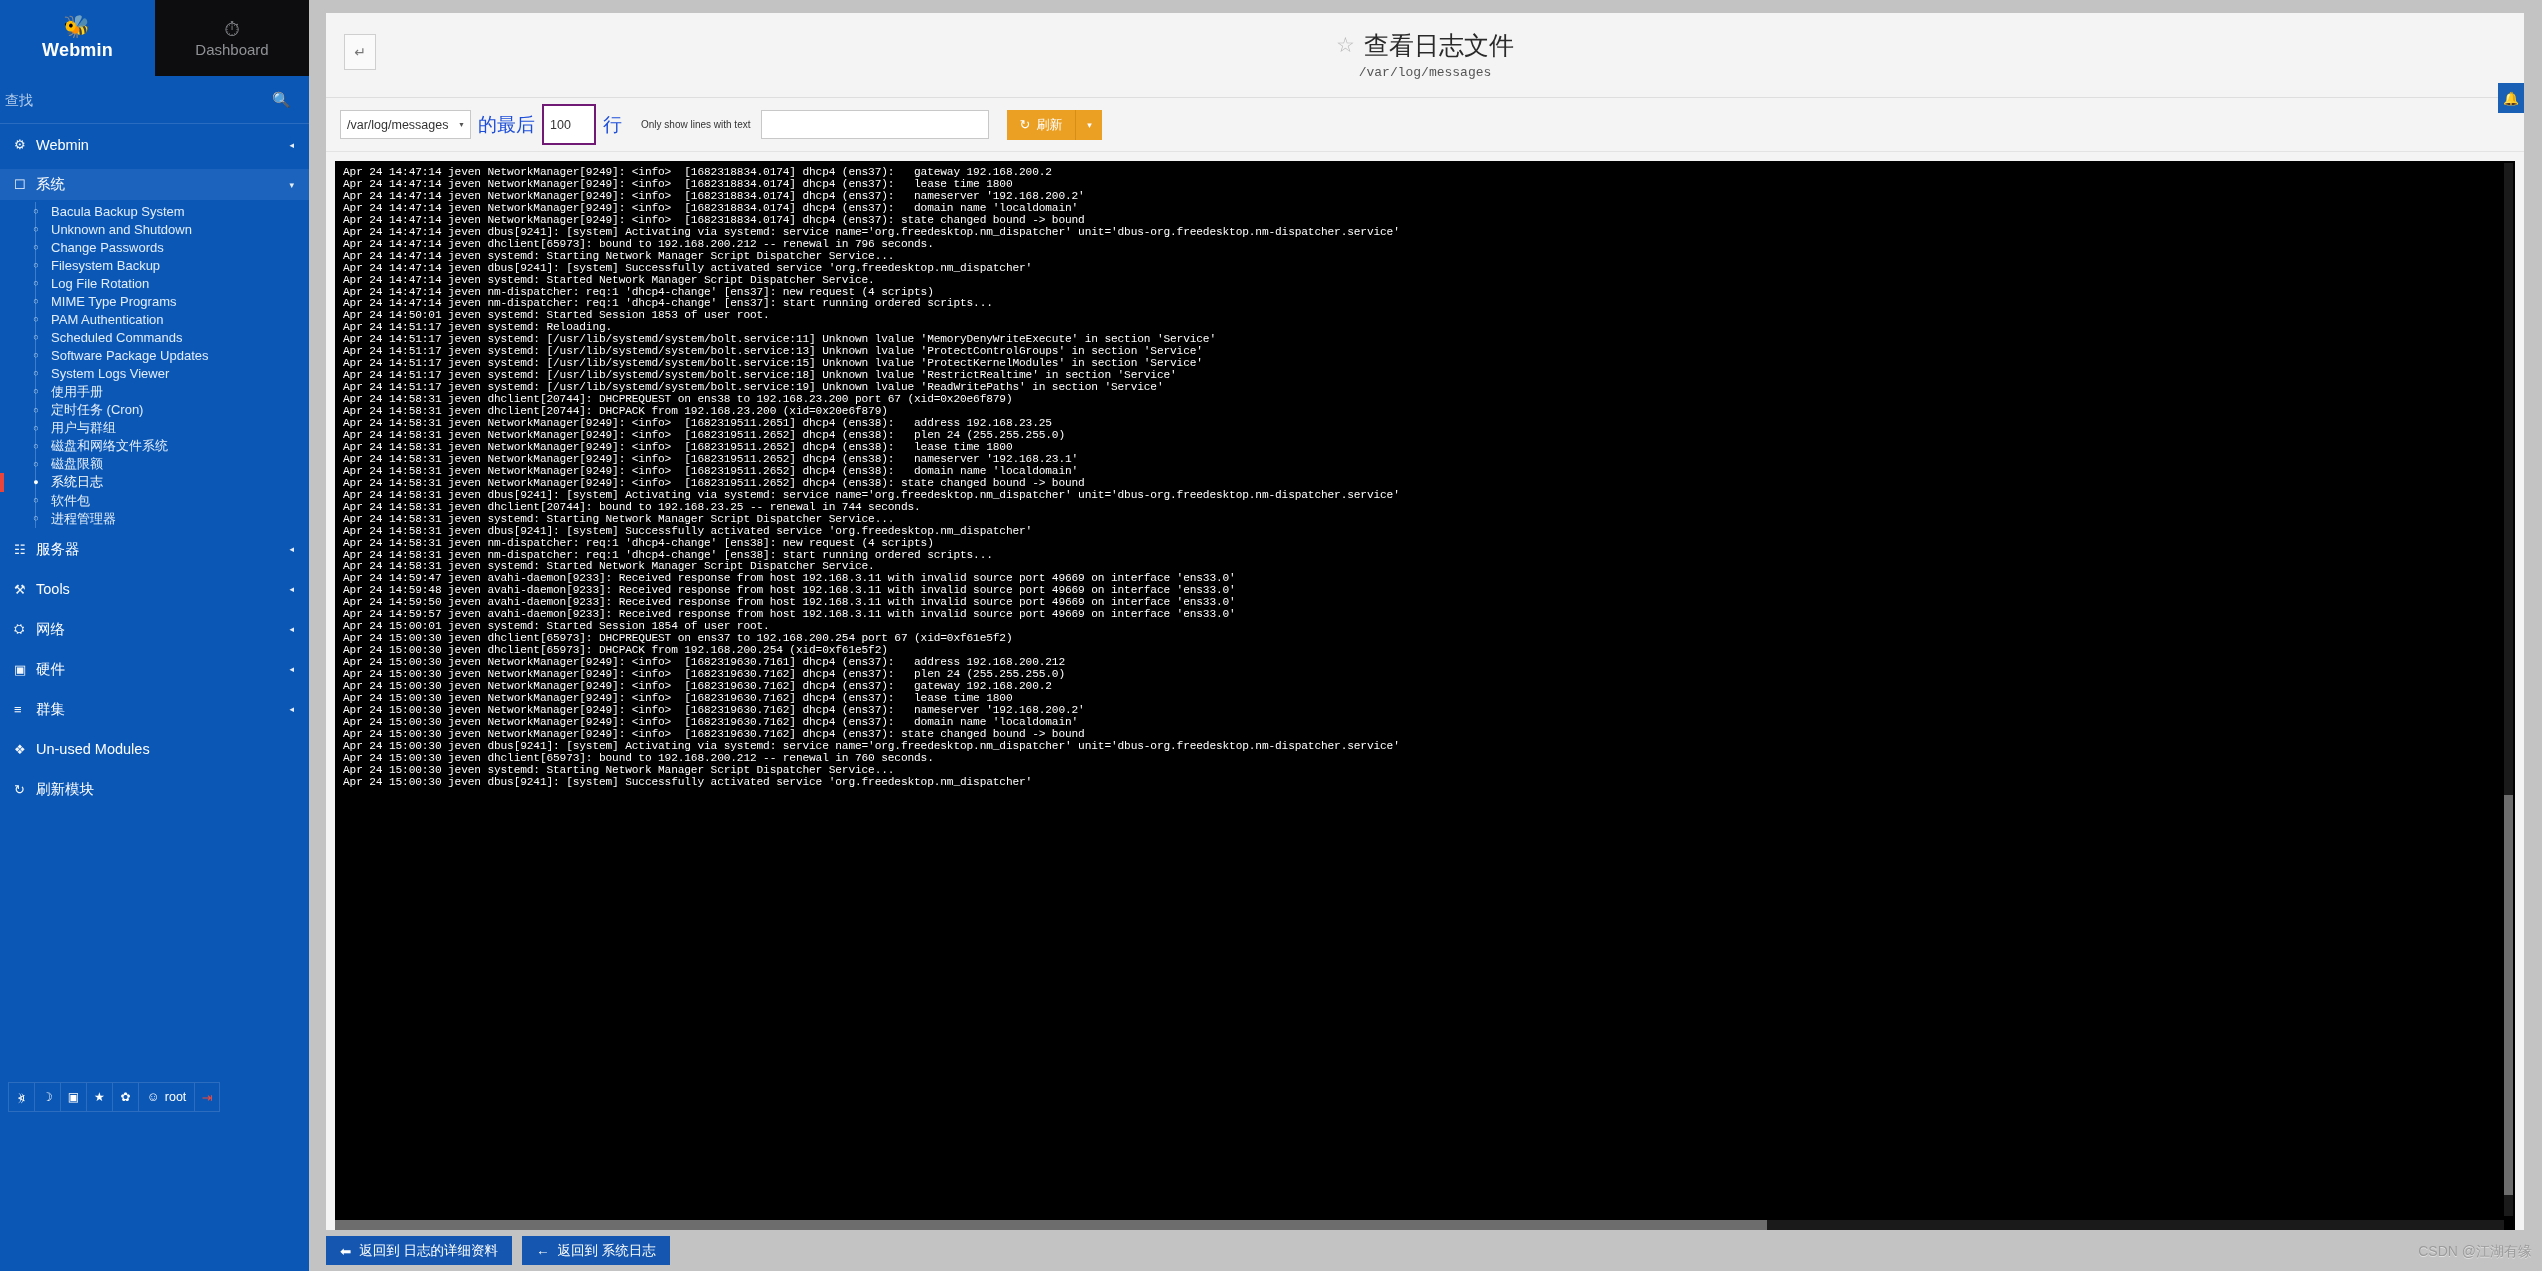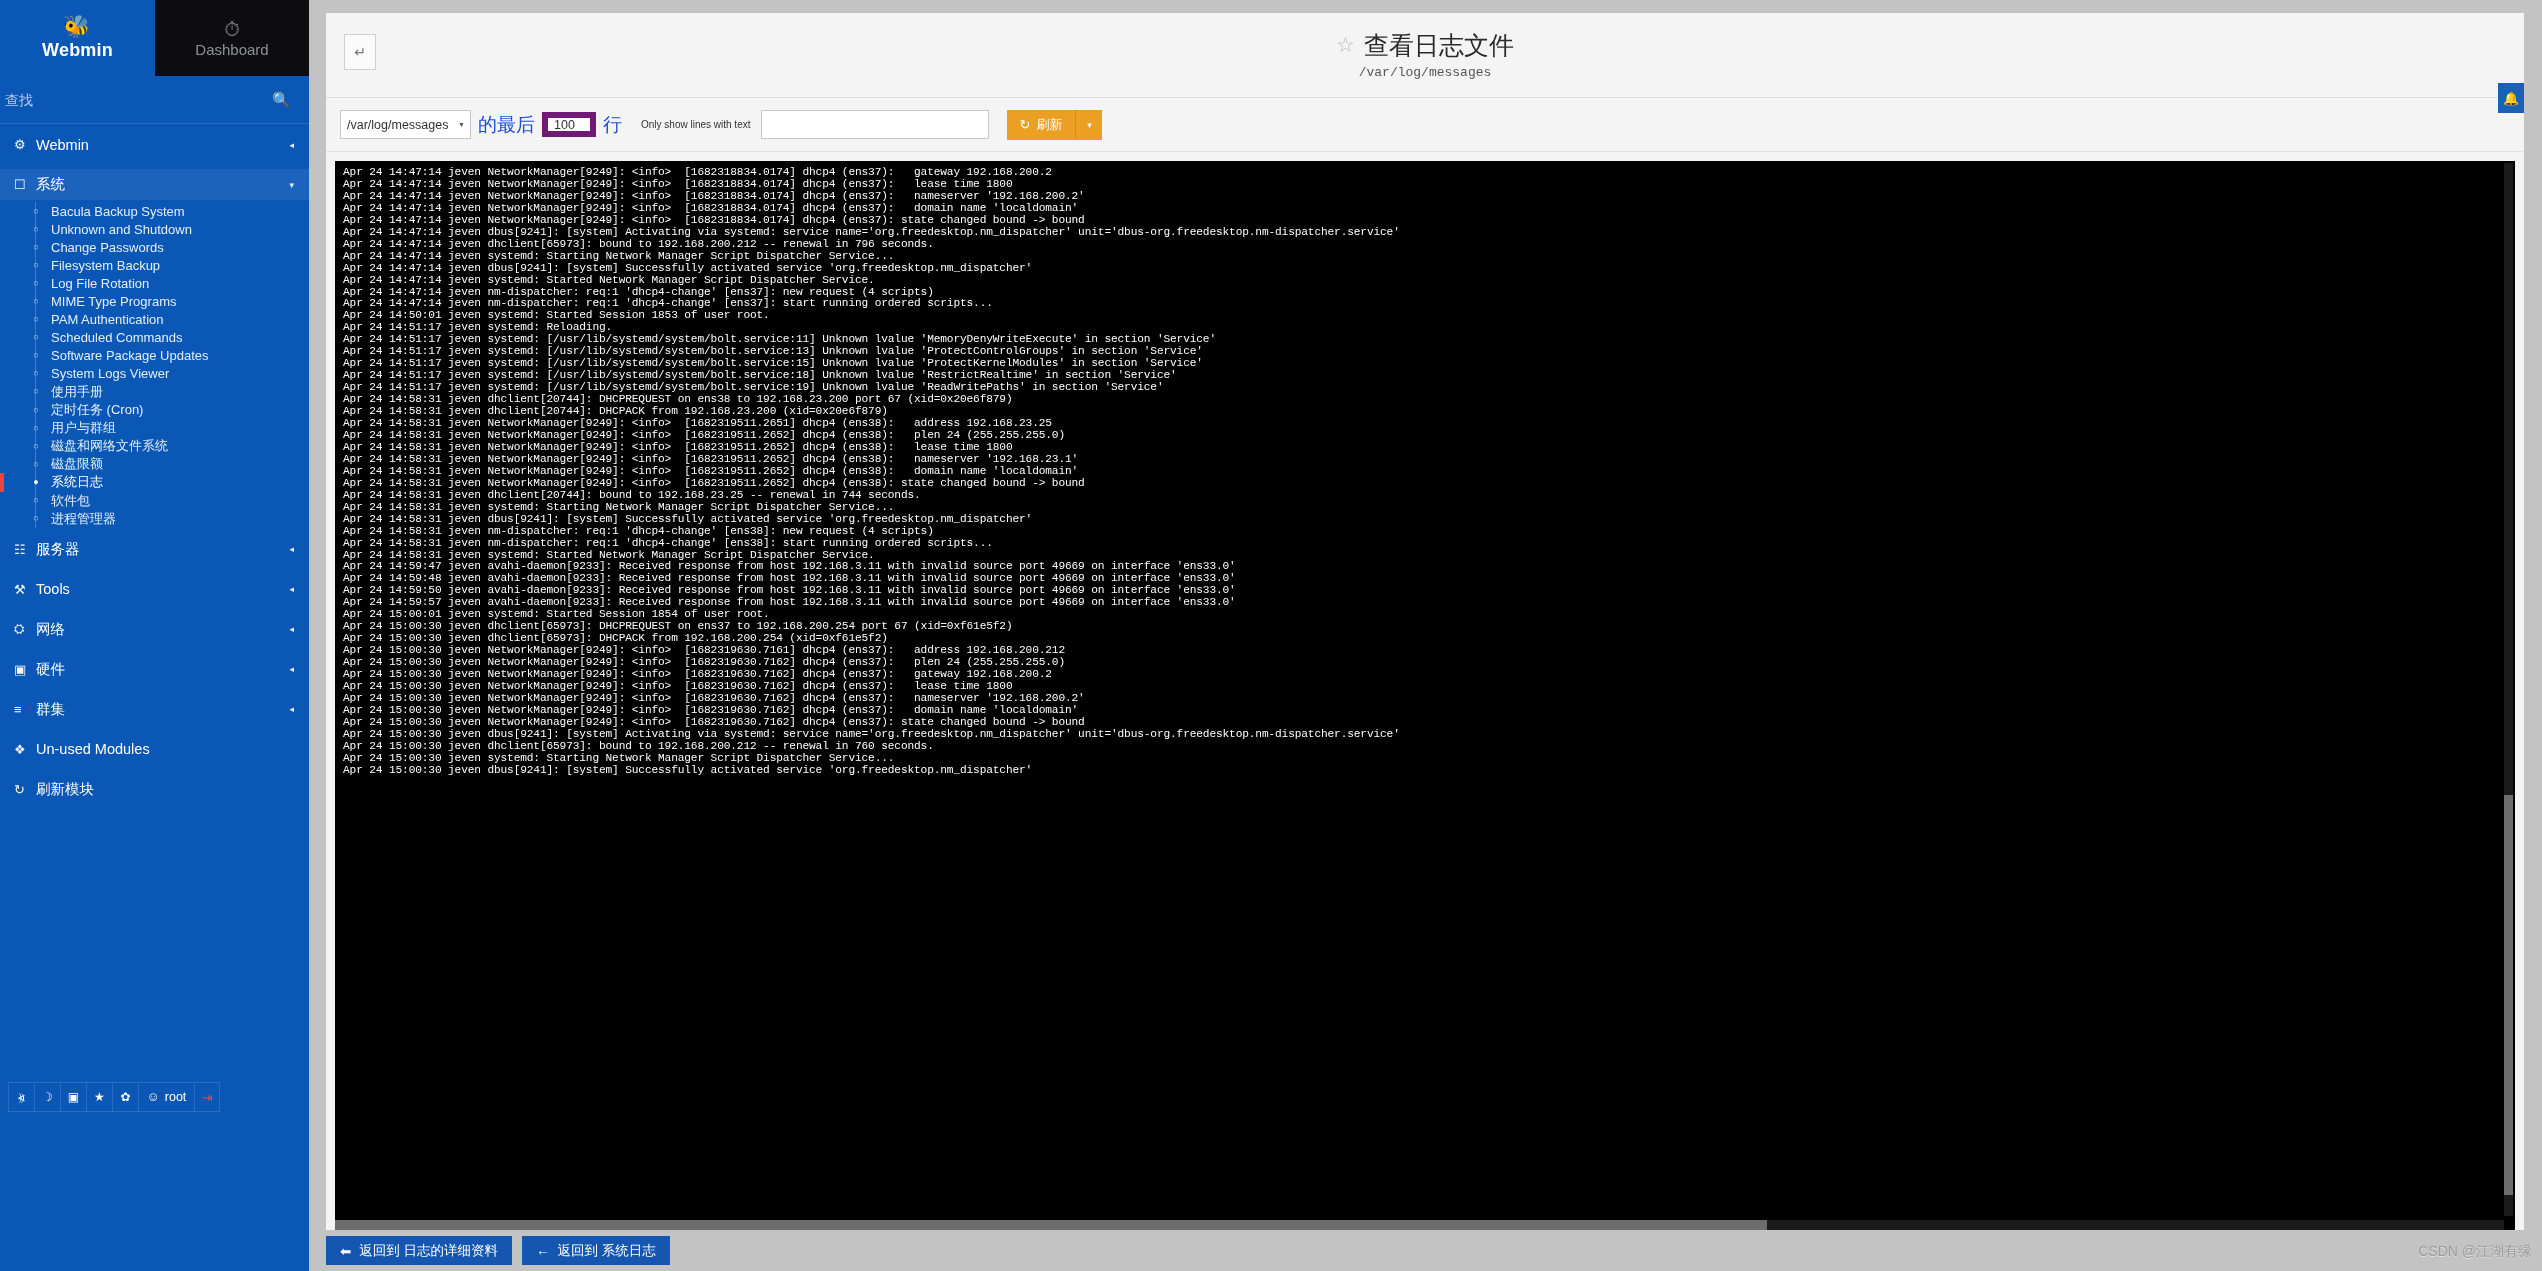--- a/index.html
+++ b/index.html
@@ -150,21 +150,21 @@
     position: relative; cursor: pointer;
     display: flex; align-items: center;
   }
   .selwrap { position: relative; }
   .selwrap .caret {
     position: absolute; right: 6px; top: 11px; font-size: 7px; color: #555;
     pointer-events: none;
   }
   .tlabel { font-size: 19px; color: #1d4ed8; padding: 0 7px; white-space: nowrap; }
   .numin {
-    width: 54px; height: 25px; border: 6px solid #701a75; background: #fff;
+    width: 54px; height: 41px; border: 2px solid #701a75; background: #fff;
     font-size: 12.5px; color: #333; padding: 0 6px; outline: none;
     font-family: "Liberation Sans", sans-serif;
   }
   .filterlbl { font-size: 10px; color: #333; padding: 0 10px 0 12px; white-space: nowrap; }
   .filterin {
     width: 228px; height: 29px; border: 1px solid #c8c8c8; background: #fff;
     font-size: 12.5px; padding: 0 6px; outline: none;
     font-family: "Liberation Sans", sans-serif;
   }
   .refreshgrp { display: flex; margin-left: 18px; }
@@ -469,20 +469,21 @@
             <div class="logline">Apr 24 14:51:17 jeven systemd: [/usr/lib/systemd/system/bolt.service:18] Unknown lvalue 'RestrictRealtime' in section 'Service'</div>
             <div class="logline">Apr 24 14:51:17 jeven systemd: [/usr/lib/systemd/system/bolt.service:19] Unknown lvalue 'ReadWritePaths' in section 'Service'</div>
             <div class="logline">Apr 24 14:58:31 jeven dhclient[20744]: DHCPREQUEST on ens38 to 192.168.23.200 port 67 (xid=0x20e6f879)</div>
             <div class="logline">Apr 24 14:58:31 jeven dhclient[20744]: DHCPACK from 192.168.23.200 (xid=0x20e6f879)</div>
             <div class="logline">Apr 24 14:58:31 jeven NetworkManager[9249]: &lt;info&gt;  [1682319511.2651] dhcp4 (ens38):   address 192.168.23.25</div>
             <div class="logline">Apr 24 14:58:31 jeven NetworkManager[9249]: &lt;info&gt;  [1682319511.2652] dhcp4 (ens38):   plen 24 (255.255.255.0)</div>
             <div class="logline">Apr 24 14:58:31 jeven NetworkManager[9249]: &lt;info&gt;  [1682319511.2652] dhcp4 (ens38):   lease time 1800</div>
             <div class="logline">Apr 24 14:58:31 jeven NetworkManager[9249]: &lt;info&gt;  [1682319511.2652] dhcp4 (ens38):   nameserver '192.168.23.1'</div>
             <div class="logline">Apr 24 14:58:31 jeven NetworkManager[9249]: &lt;info&gt;  [1682319511.2652] dhcp4 (ens38):   domain name 'localdomain'</div>
             <div class="logline">Apr 24 14:58:31 jeven NetworkManager[9249]: &lt;info&gt;  [1682319511.2652] dhcp4 (ens38): state changed bound -&gt; bound</div>
+            <div class="logline">Apr 24 14:58:31 jeven dbus[9241]: [system] Activating via systemd: service name='org.freedesktop.nm_dispatcher' unit='dbus-org.freedesktop.nm-dispatcher.service'</div>
             <div class="logline">Apr 24 14:58:31 jeven dhclient[20744]: bound to 192.168.23.25 -- renewal in 744 seconds.</div>
             <div class="logline">Apr 24 14:58:31 jeven systemd: Starting Network Manager Script Dispatcher Service...</div>
             <div class="logline">Apr 24 14:58:31 jeven dbus[9241]: [system] Successfully activated service 'org.freedesktop.nm_dispatcher'</div>
             <div class="logline">Apr 24 14:58:31 jeven nm-dispatcher: req:1 'dhcp4-change' [ens38]: new request (4 scripts)</div>
             <div class="logline">Apr 24 14:58:31 jeven nm-dispatcher: req:1 'dhcp4-change' [ens38]: start running ordered scripts...</div>
             <div class="logline">Apr 24 14:58:31 jeven systemd: Started Network Manager Script Dispatcher Service.</div>
             <div class="logline">Apr 24 14:59:47 jeven avahi-daemon[9233]: Received response from host 192.168.3.11 with invalid source port 49669 on interface 'ens33.0'</div>
             <div class="logline">Apr 24 14:59:48 jeven avahi-daemon[9233]: Received response from host 192.168.3.11 with invalid source port 49669 on interface 'ens33.0'</div>
             <div class="logline">Apr 24 14:59:50 jeven avahi-daemon[9233]: Received response from host 192.168.3.11 with invalid source port 49669 on interface 'ens33.0'</div>
             <div class="logline">Apr 24 14:59:57 jeven avahi-daemon[9233]: Received response from host 192.168.3.11 with invalid source port 49669 on interface 'ens33.0'</div>

